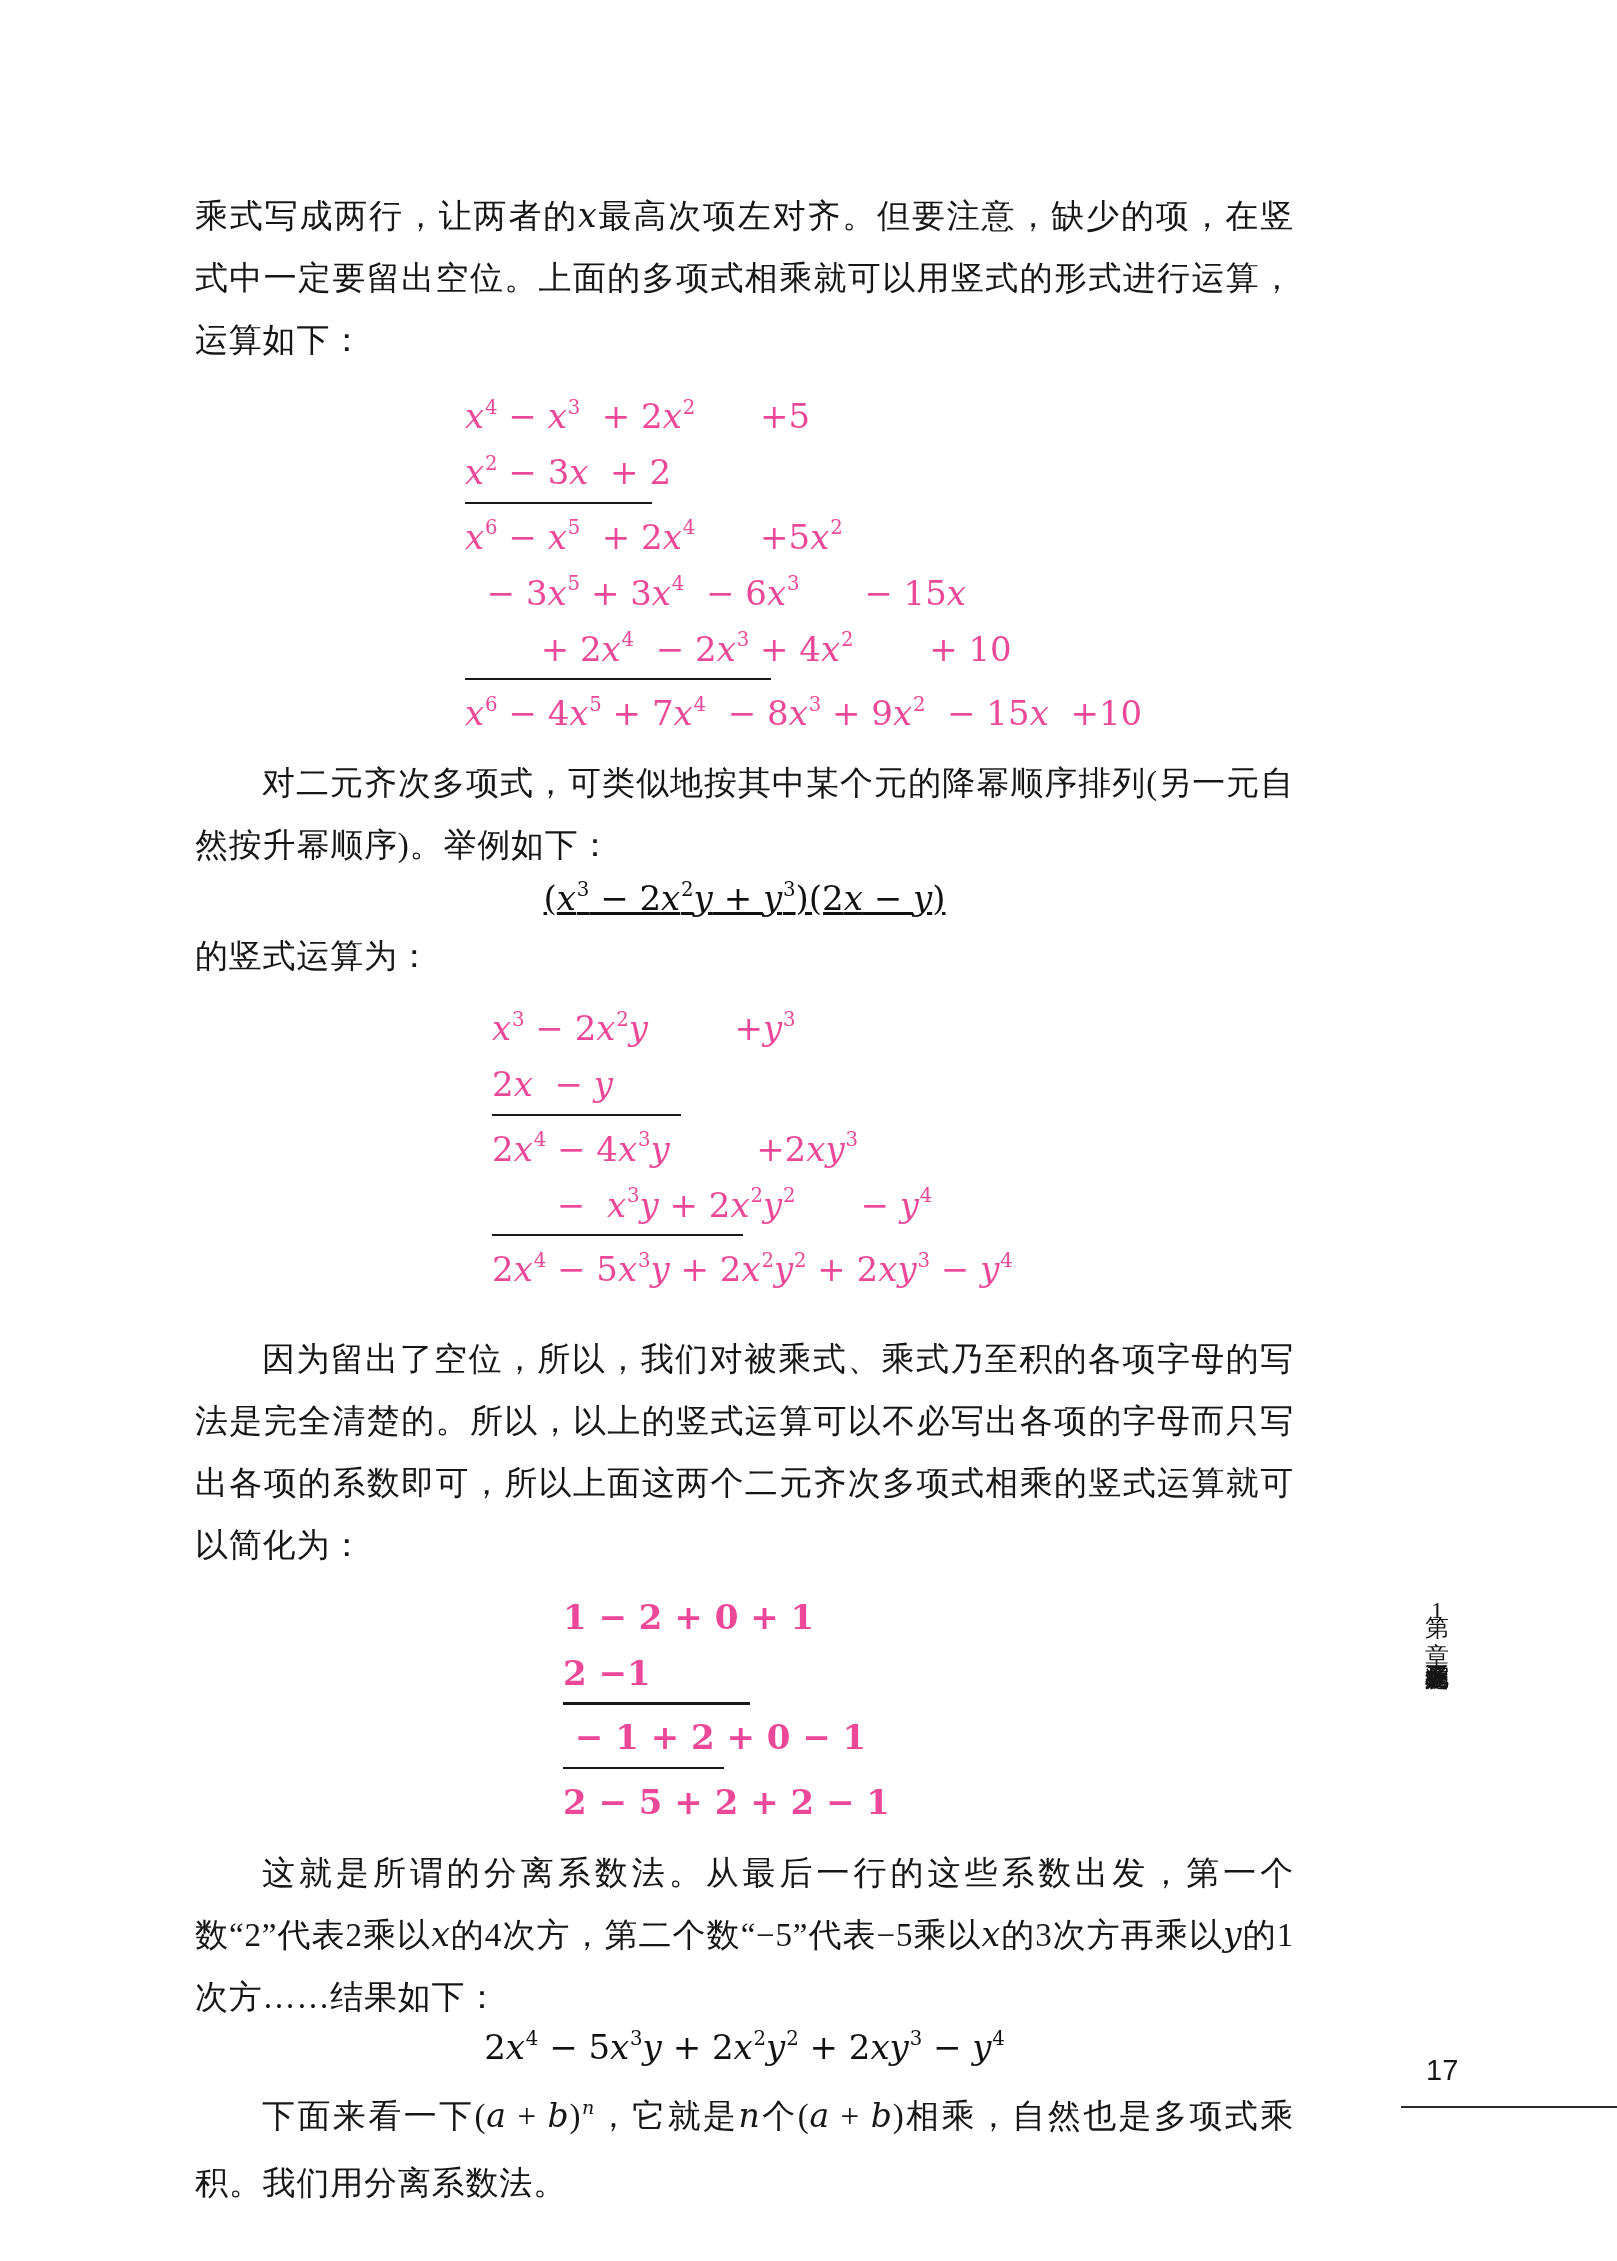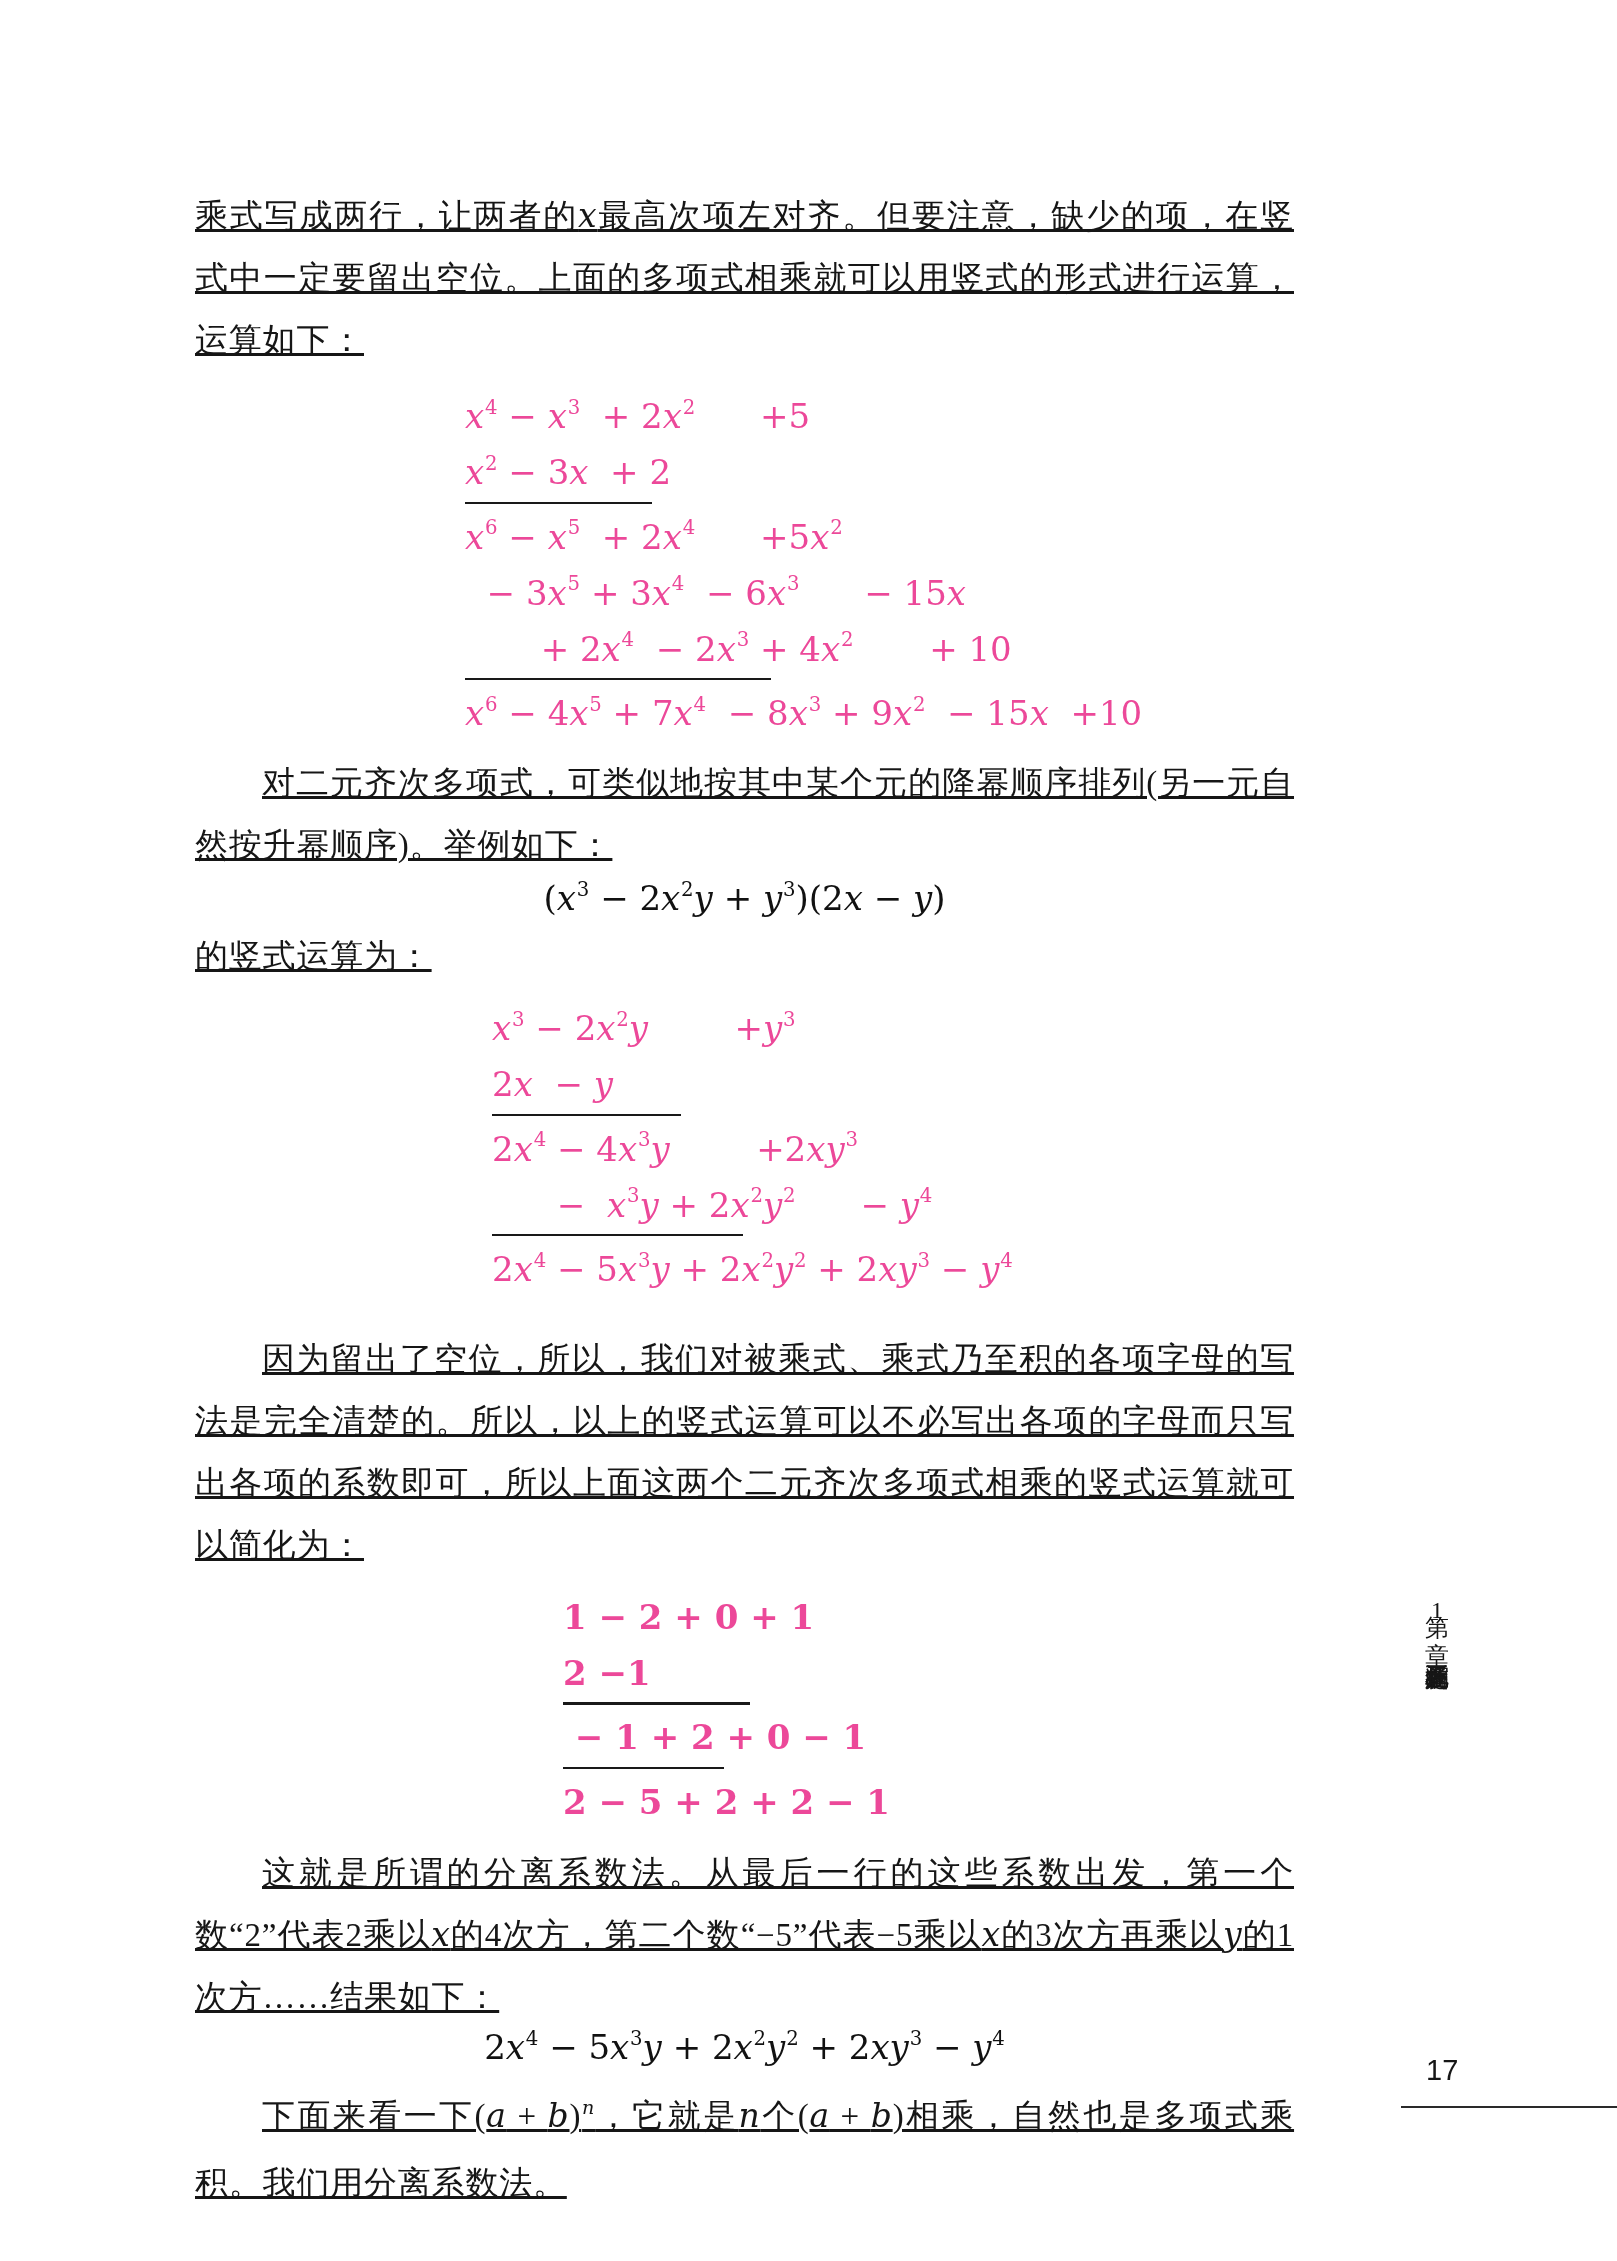--- a/index.html
+++ b/index.html
@@ -5,21 +5,21 @@
   html,body{margin:0;padding:0;background:#ffffff;}
   body{
     width:1618px;height:2261px;position:relative;
     font-family:"Liberation Serif","DejaVu Serif",serif;
     color:#161616;
   }
   .page{position:absolute;inset:0;background:#ffffff;}
   .content{position:absolute;left:195px;top:0;width:1099px;padding-top:185px;}
   .para{
     margin:0;font-size:33px;line-height:62px;letter-spacing:0.8px;
-    text-align:justify;text-justify:inter-ideograph;color:#161616;text-decoration:underline;
+    text-align:justify;text-justify:inter-ideograph;color:#161616;
   }
   .indent{text-indent:67px;}
   .para i, .mline i, .math-center i{
     font-family:"DejaVu Serif",serif;font-style:italic;
   }
   sup{font-size:58%;vertical-align:baseline;position:relative;top:-0.72em;margin-left:0.8px;}
   .math-block{font-family:"DejaVu Serif",serif;}
   .mline{
     font-family:"DejaVu Serif",serif;font-size:34px;line-height:56px;height:56px;
     white-space:pre;color:#ec4899;
@@ -31,21 +31,21 @@
   .rule-c1a{width:187px;}
   .rule-c1b{width:306px;}
   .rule-c2a{width:189px;}
   .rule-c2b{width:251px;}
   .rule-c3a{width:187px;}
   .rule-c3b{width:161px;}
   .math-center{
     font-family:"DejaVu Serif",serif;font-size:34px;line-height:54px;height:54px;
     text-align:center;white-space:pre;color:#111;
   }
-  .mt-neg{margin-top:-4.7px;}
+  .mt-neg{margin-top:-4.7px;text-decoration:underline;}
   .mt-formula2{margin-top:-7.8px;}
   .mt14{margin-top:11px;}
   .mt16{margin-top:12.5px;}
   .mt40{margin-top:31px;}
   .mt0{margin-top:0;}
   .chapter-label{
     position:absolute;left:1422px;top:1597px;
     writing-mode:vertical-rl;text-orientation:upright;
     font-size:24px;line-height:30px;letter-spacing:0px;color:#161616;
     font-family:"Liberation Serif","DejaVu Serif",serif;

